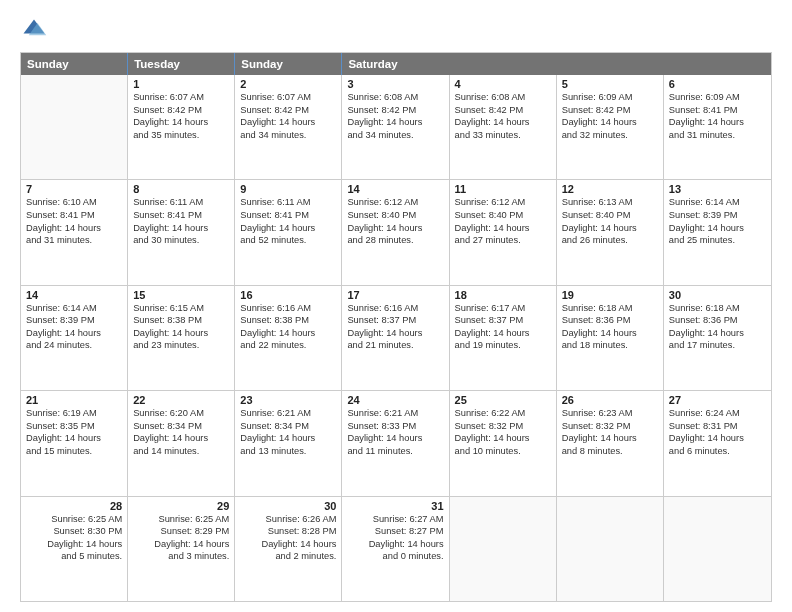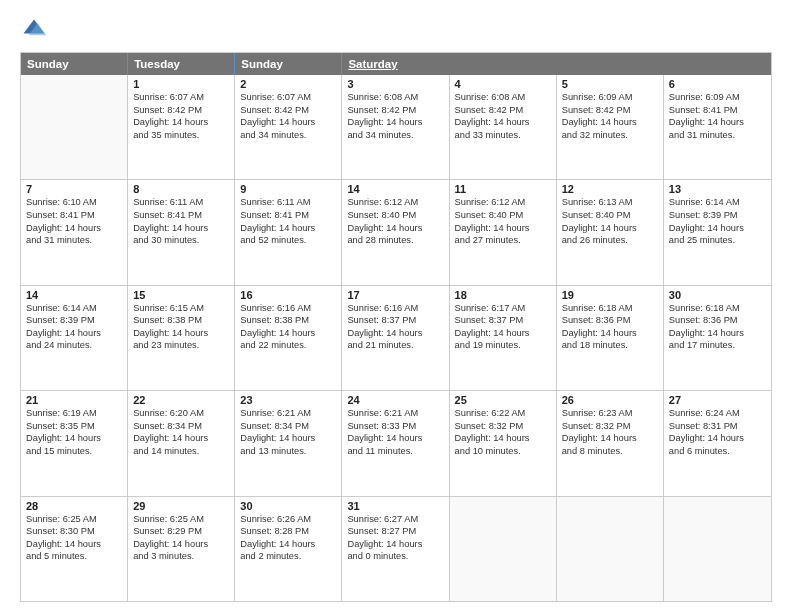--- a/index.html
+++ b/index.html
@@ -64,33 +64,33 @@
       background: #737373;
     }
     .cal-header-cell {
       color: #fff;
       font-size: 11.5px;
       font-weight: bold;
       padding: 5px 6px;
       border-right: 1px solid #5a8ec8;
       text-align: left;
     }
-    .cal-header-cell:last-child { border-right: none; text-decoration: underline; }
+    .cal-header-cell:last-child { border-right: none; }
     .cal-body {
       flex: 1;
       display: flex;
       flex-direction: column;
     }
     .cal-row {
       display: grid;
       grid-template-columns: repeat(7, 1fr);
       flex: 1;
       border-bottom: 1px solid #ccc;
     }
-    .cal-row:last-child { border-bottom: none; }
+    .cal-row:last-child { border-bottom: none; text-align: right; }
     .cal-cell {
       border-right: 1px solid #ccc;
       padding: 3px 5px;
       font-size: 9.5px;
       color: #333;
       vertical-align: top;
       min-height: 0;
     }
     .cal-cell:last-child { border-right: none; }
     .cal-cell.empty { background: #f9f9f9; }

